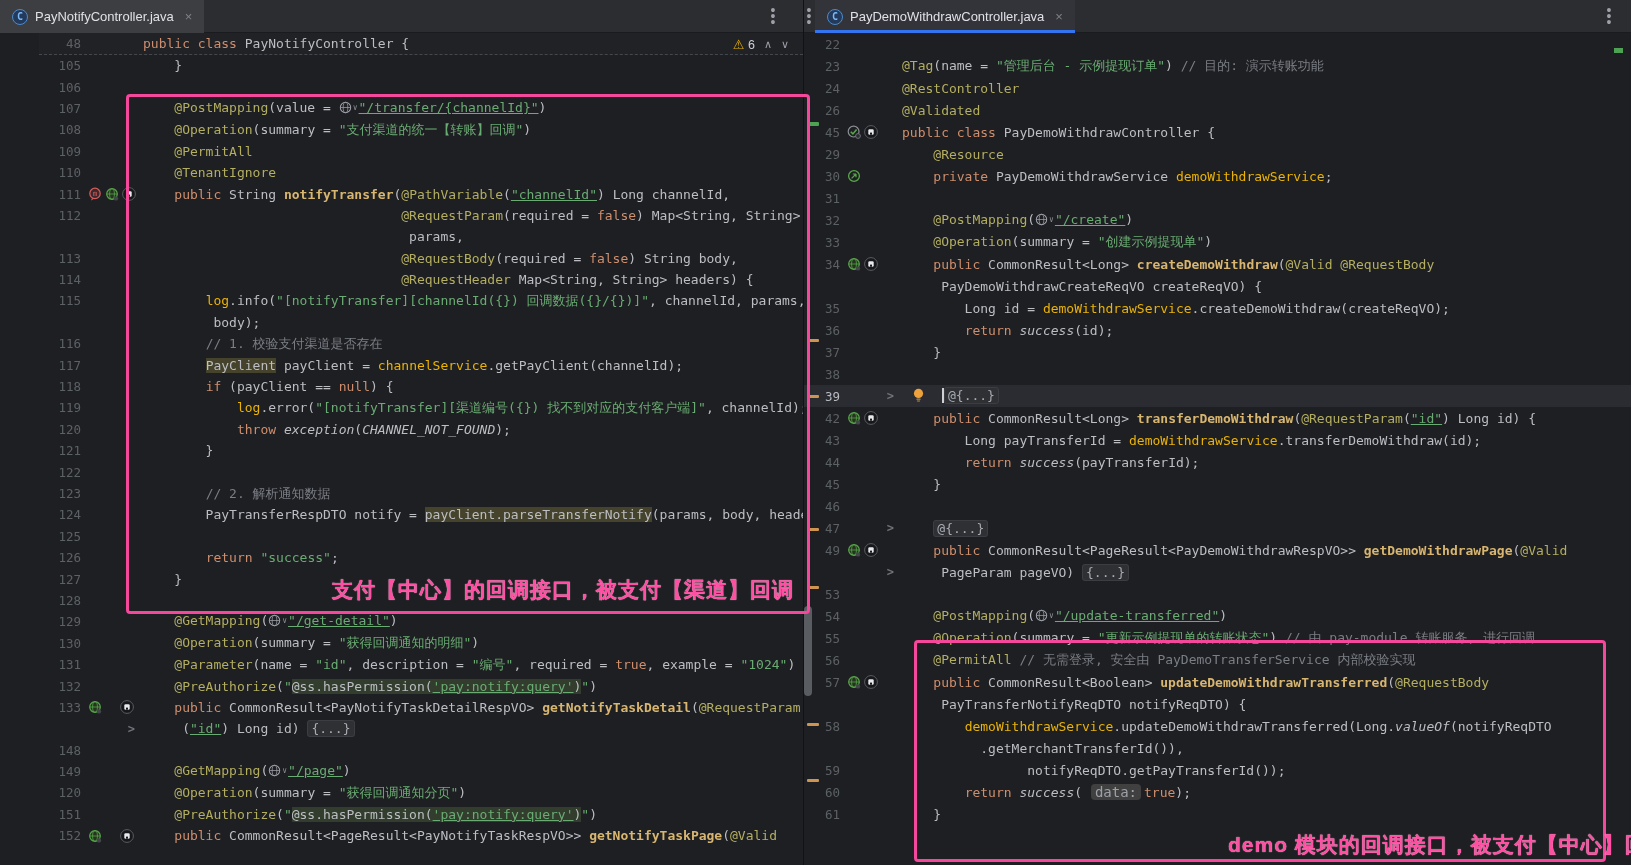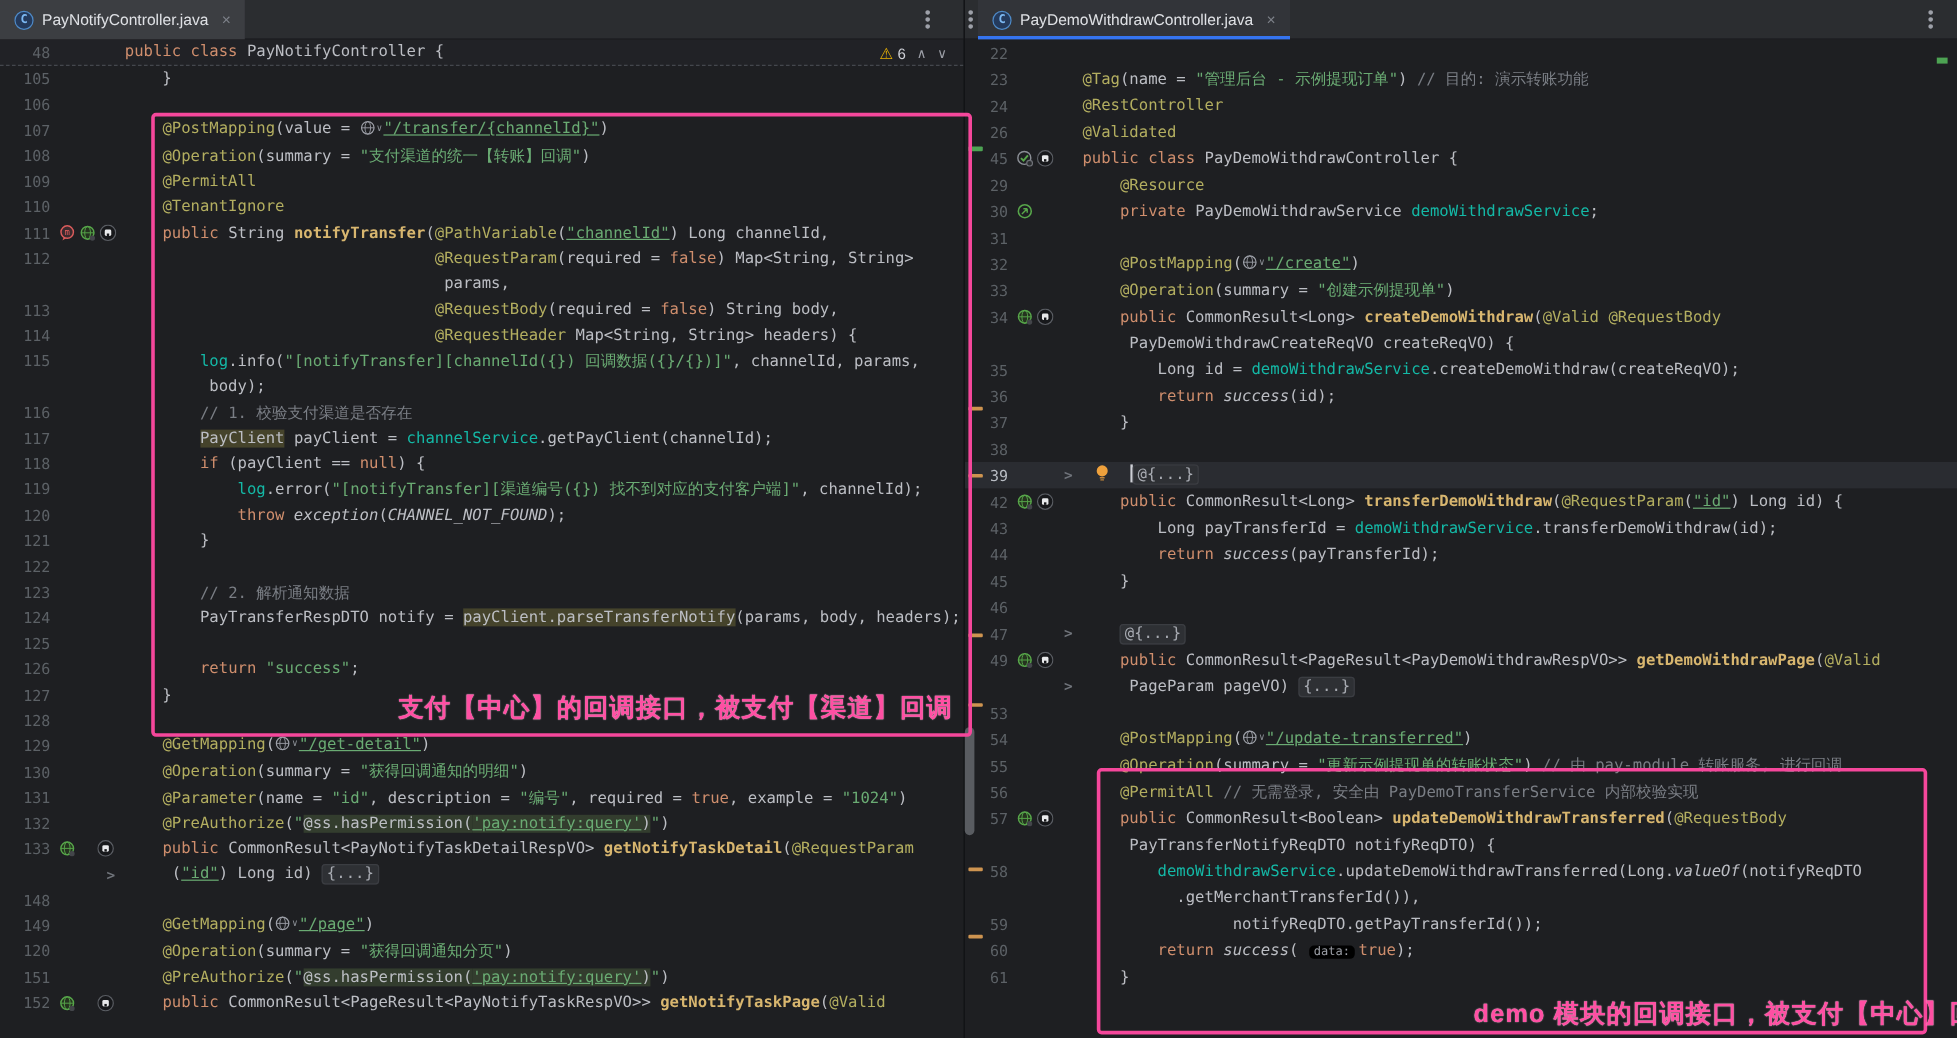--- a/index.html
+++ b/index.html
@@ -22,21 +22,21 @@
   .class-icon {
     width:16px; height:16px; border-radius:50%; background:#243A5C; border:1.5px solid #4E8AC8;
     color:#7CB8F2; font-size:10px; font-weight:bold; display:flex; align-items:center; justify-content:center;
     font-family:"DejaVu Sans Mono", monospace;
   }
   .tab-close { color:#7E828A; font-size:13px; margin-left:4px; }
   .kebab { position:absolute; top:7px; color:#9DA0A8; font-size:14px; letter-spacing:0; line-height:6px; text-align:center; width:14px; }
   .kebab span { display:block; }
   
   .editor { position:absolute; top:33px; bottom:0; overflow:hidden; background:#1E1F22; }
-  .ed-left  { left:0; width:803px; }
+  .ed-left  { left:0; width:803px;padding-left:39px; }
   .ed-right { left:804px; width:827px; }
   .sticky { position:relative; height:22px; background:#212226; border-bottom:1px dashed #44474D; }
   .crow { display:flex; align-items:center; position:relative; }
   .ed-left  .crow { height:21.4px; }
   .ed-right .crow { height:22px; }
   .sticky .crow { height:21px; }
   .caret-line { background:#2A2C31; }
   .gut { display:flex; align-items:center; flex:none; height:100%; }
   .ed-left  .gut { width:104px; }
   .ed-right .gut { width:98px; }
@@ -46,28 +46,28 @@
   .gicons { display:flex; align-items:center; gap:3px; padding-left:7px; flex:1; height:100%; }
   .gi { width:14px; height:14px; flex:none; cursor:pointer; }
   .gi svg { display:block; }
   .gi-gap { width:12px; flex:none; }
   .fold-arrow { margin-left:auto; margin-right:8px; color:#6F737A; font-size:12px; font-weight:bold; cursor:pointer;
     font-family:"DejaVu Sans Mono", monospace; }
   .txt { font-family:"DejaVu Sans Mono", monospace; font-size:13px; white-space:pre; color:#BCBEC4; }
   
   .tk-k { color:#CF8E6D; } .tk-a { color:#B3AE60; } .tk-s { color:#6AAB73; }
   .tk-su { color:#6AAB73; text-decoration:underline; }
-  .tk-d { color:#BCBEC4; } .tk-c { color:#7A7E85; } .tk-f { color:#14b8a6; }
+  .tk-d { color:#BCBEC4; } .tk-c { color:#7A7E85; } .tk-f { color:#eab308; }
   .tk-m { color:#D8B66F; font-weight:bold; }
   .tk-i { color:#BCBEC4; font-style:italic; }
   .tk-hl { background:#45432B; }
   .tk-inj { background:#333D2E; }
   .tk-inju { background:#333D2E; color:#6AAB73; text-decoration:underline; }
   .tk-fold { background:#2E3034; border:1px solid #3B3D42; border-radius:3px; color:#A8ABB2; padding:0 3px; }
-  .tk-hint { background:#000000; color:#9DA0A8; border-radius:4px; padding:0 4px; font-size:10px; margin:0 3px 0 1px; }
+  .tk-hint { background:#404040; color:#9DA0A8; border-radius:4px; padding:0 4px; font-size:14px; margin:0 3px 0 1px; }
   .inline-globe { display:inline-block; vertical-align:-2px; margin-right:1px; }
   .inline-chev { font-size:8px; color:#8A8E95; vertical-align:2px; margin-right:1px; }
   .caret-bar { display:inline-block; width:1.5px; height:15px; background:#CED0D6; vertical-align:-3px; }
   .bulb { display:inline-block; vertical-align:-2px; margin:0 2px; }
   
   .warn-widget { position:absolute; right:14px; top:0; height:22px; display:flex; align-items:center; gap:9px;
     font-size:12.5px; color:#CED0D6; }
   .warn-tri { color:#E8B104; font-size:13px; }
   .chev { color:#9DA0A8; font-size:11px; cursor:pointer; }
   

